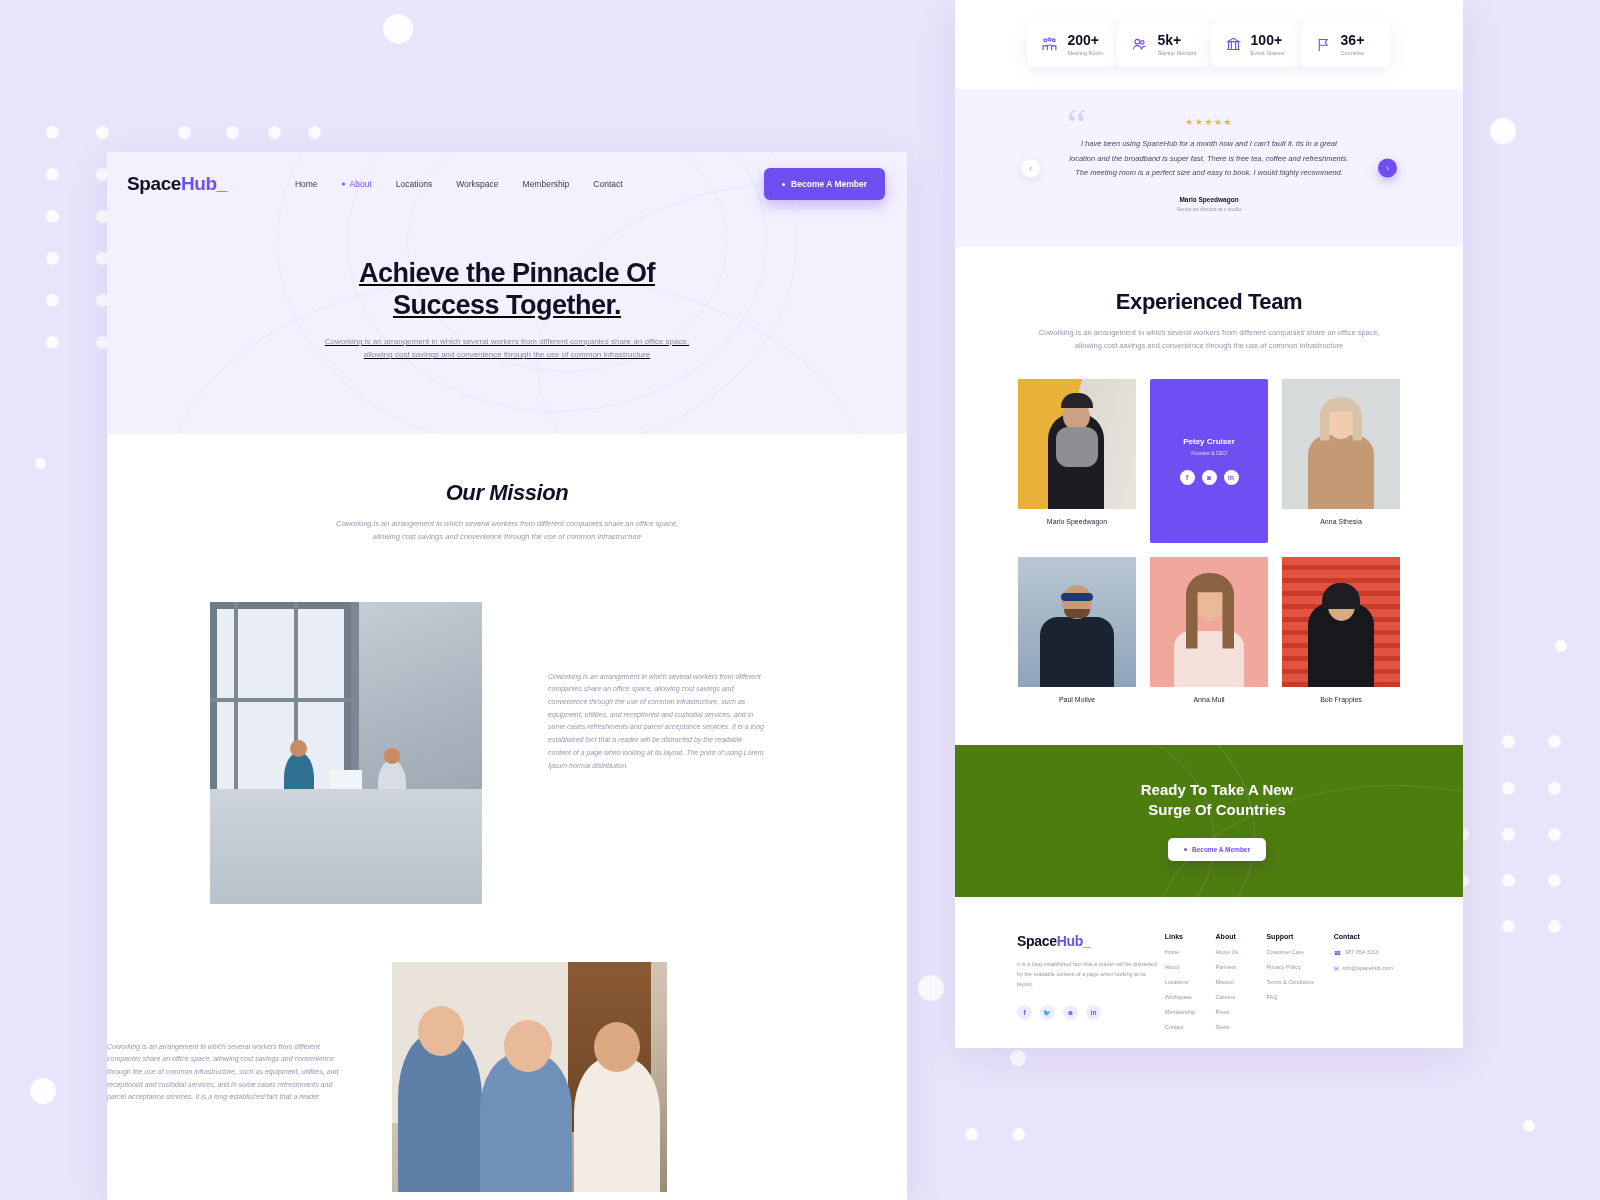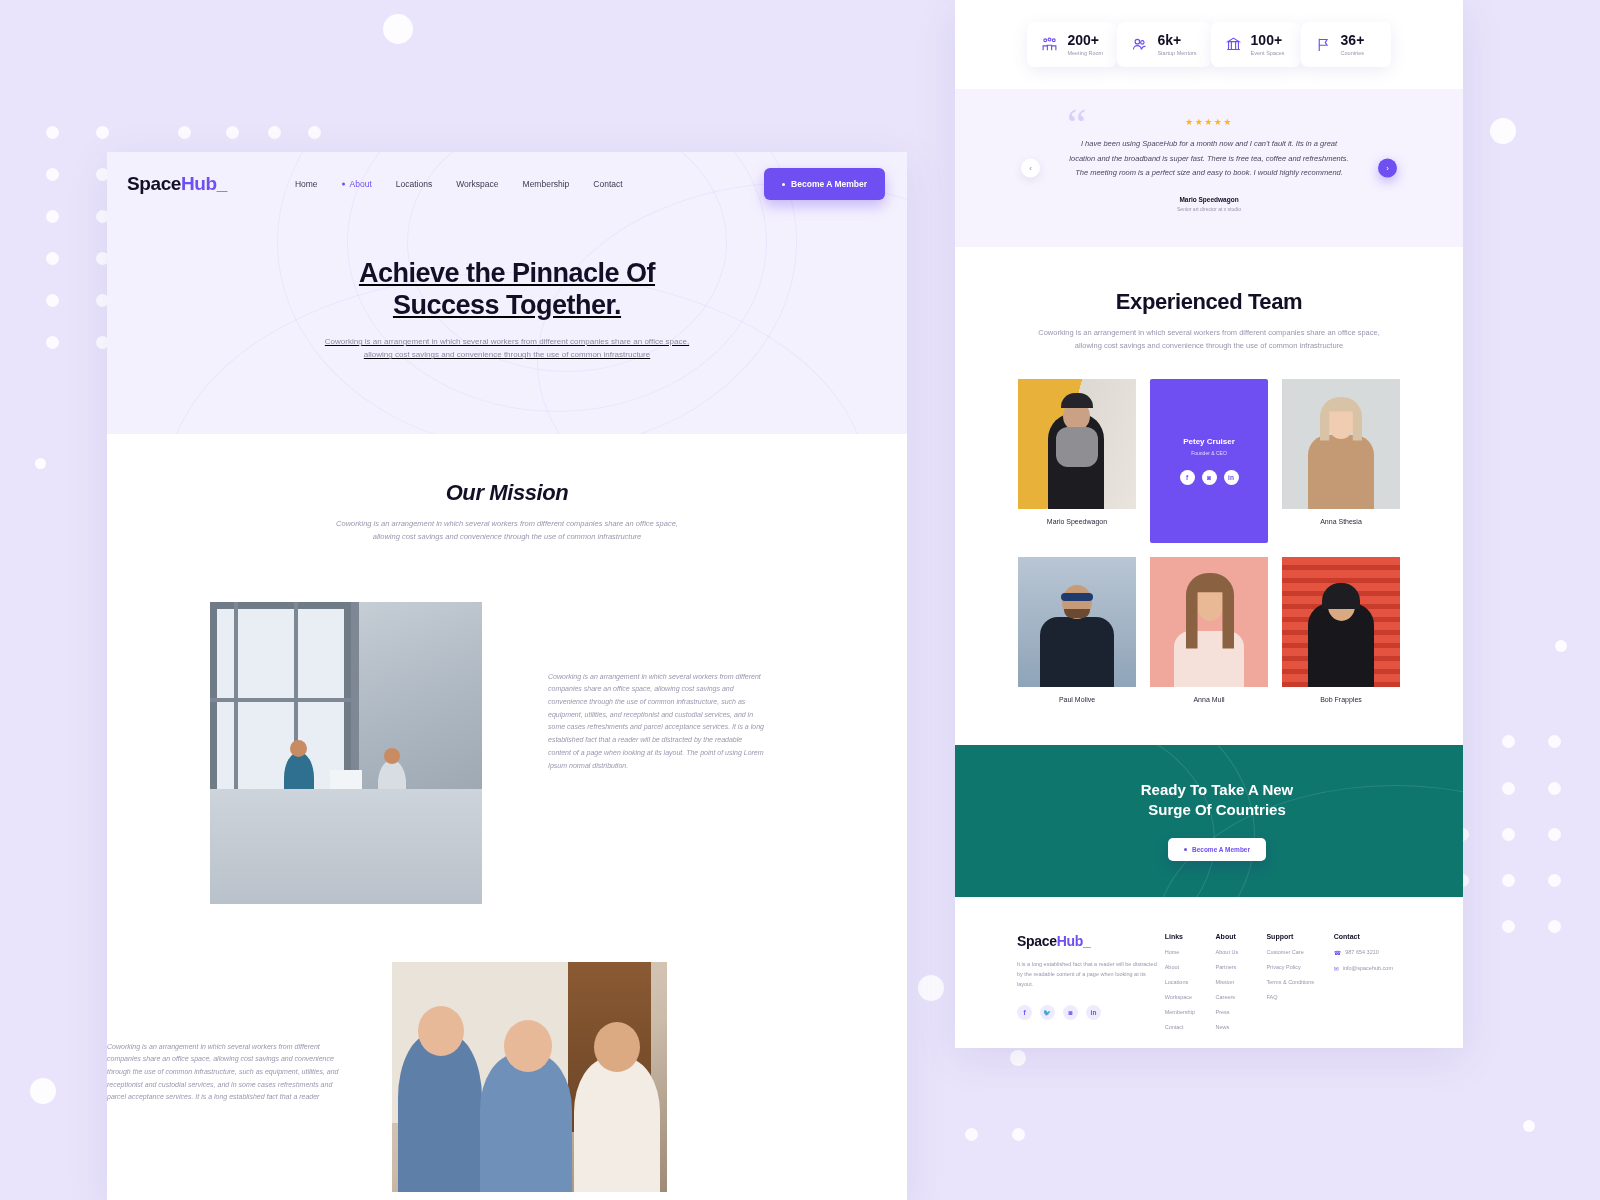--- a/index.html
+++ b/index.html
@@ -135,21 +135,21 @@
     display:flex; flex-direction:column; align-items:center; justify-content:center;
     grid-row: span 1;
   }
   .tmf-name { color:#fff; font-size:8px; font-weight:bold; }
   .tmf-role { color:#e1d9fd; font-size:5px; margin-top:4px; }
   .tmf-socials { display:flex; gap:7px; margin-top:14px; }
   .soc-circ { width:15px; height:15px; border-radius:50%; background:#fff; color:#6f4ef2;
               display:flex; align-items:center; justify-content:center; font-size:6.5px; font-weight:bold; }
 
   .cta {
-    margin-top:12px; background:#0f766e; height:152px; position:relative; overflow:hidden;
+    margin-top:12px; background:#4d7c0f; height:152px; position:relative; overflow:hidden;
     display:flex; flex-direction:column; align-items:center; justify-content:center;padding-left:16px;
   }
   .cta-swirl { position:absolute; border:1px solid rgba(255,255,255,.12); border-radius:50%; }
   .cta-title { position:relative; color:#fff; font-size:15px; font-weight:bold; text-align:center; line-height:1.35; }
   .cta-btn {
     position:relative; margin-top:18px; background:#fff; color:#6f4ef2; border:none; border-radius:5px;
     font-size:6.5px; font-weight:bold; padding:8px 16px; display:flex; align-items:center; gap:5px; cursor:pointer;
     box-shadow:0 6px 14px rgba(40,20,110,.18);
   }
   .cta-btn .bullet { width:3px; height:3px; border-radius:50%; background:#6f4ef2; display:block; }
@@ -317,21 +317,21 @@
     </div>
     <div class="stat-card">
       <span class="stat-ico">
         <svg width="17" height="17" viewBox="0 0 24 24" fill="none" stroke="#6f4ef2" stroke-width="1.6">
             <circle cx="9" cy="8" r="3.2"></circle>
             <circle cx="16" cy="9" r="2.4"></circle>
             <path d="M3.5 19a5.5 5.5 0 0 1 11 0M15 19a4.5 4.5 0 0 1 5.5-4.3"></path>
           </svg>
       </span>
       <span>
-        <div class="stat-num">6k+</div>
+        <div class="stat-num">5k+</div>
         <div class="stat-lbl">Startup Mentors</div>
       </span>
     </div>
     <div class="stat-card">
       <span class="stat-ico">
         <svg width="17" height="17" viewBox="0 0 24 24" fill="none" stroke="#6f4ef2" stroke-width="1.6">
             <path d="M12 3l8 5H4l8-5z"></path>
             <path d="M5 8v11M9 8v11M15 8v11M19 8v11M3 19h18"></path>
           </svg>
       </span>

